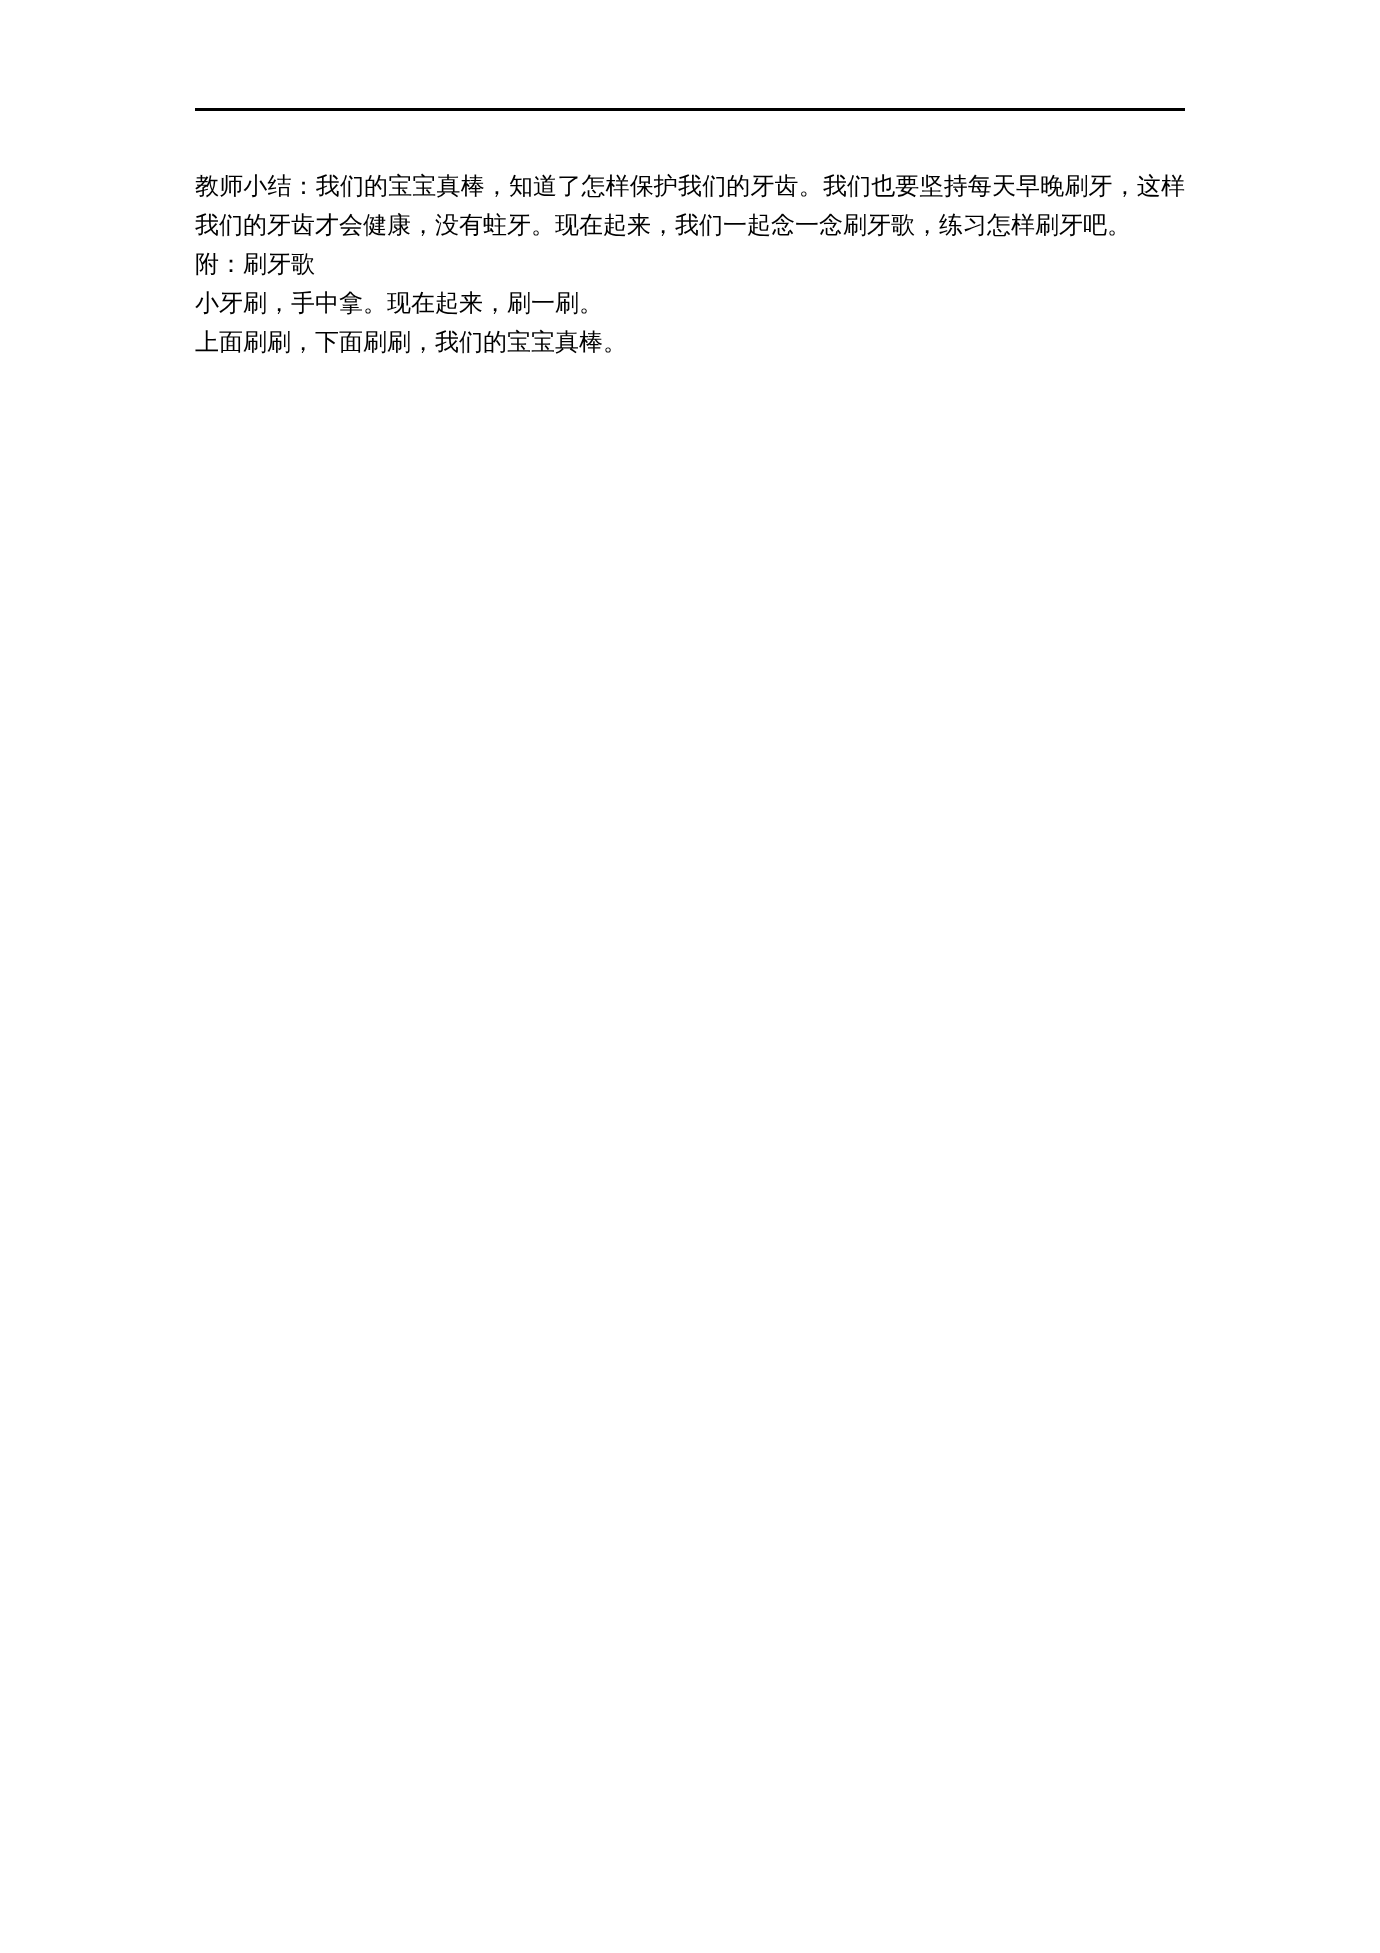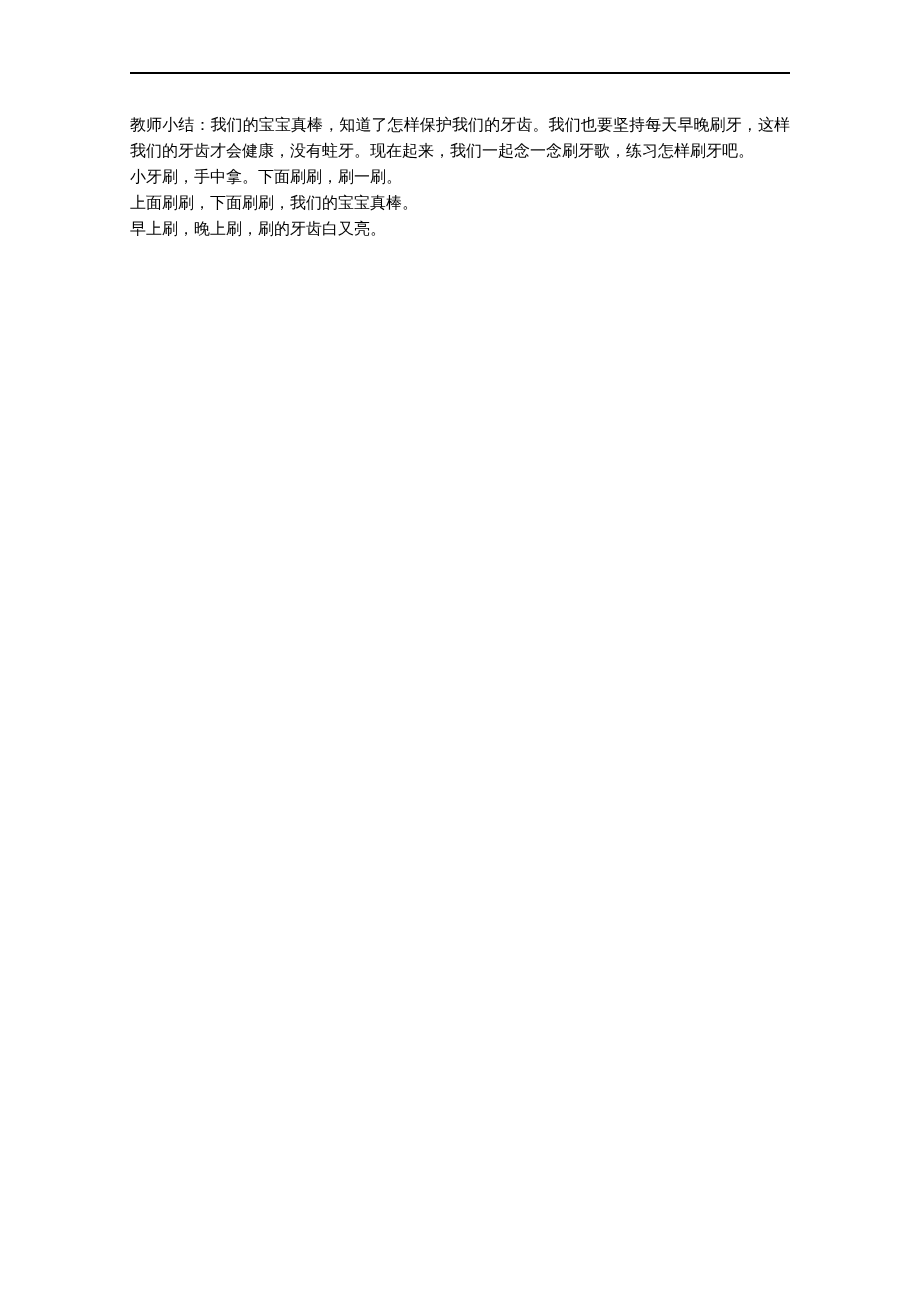--- a/index.html
+++ b/index.html
@@ -38,17 +38,17 @@
     margin: 0;
   }
 </style>
 </head>
 <body>
 
 <div class="page">
   <div class="hr-line"></div>
   <div class="content">
     <p>教师小结：我们的宝宝真棒，知道了怎样保护我们的牙齿。我们也要坚持每天早晚刷牙，这样我们的牙齿才会健康，没有蛀牙。现在起来，我们一起念一念刷牙歌，练习怎样刷牙吧。</p>
-    <p>小牙刷，手中拿。下面刷刷，刷一刷。</p>
+    <p>附：刷牙歌</p>
+    <p>小牙刷，手中拿。现在起来，刷一刷。</p>
     <p>上面刷刷，下面刷刷，我们的宝宝真棒。</p>
-    <p>早上刷，晚上刷，刷的牙齿白又亮。</p>
   </div>
 </div>
 
 </body></html>

